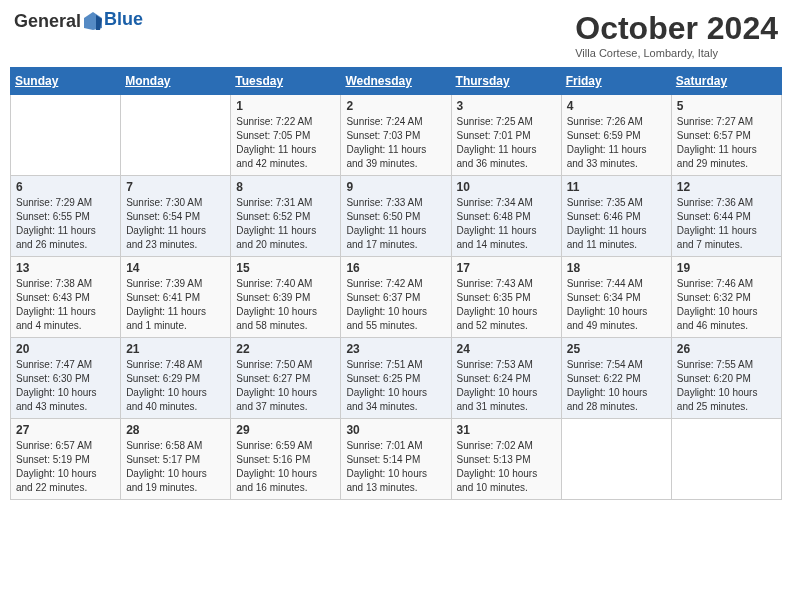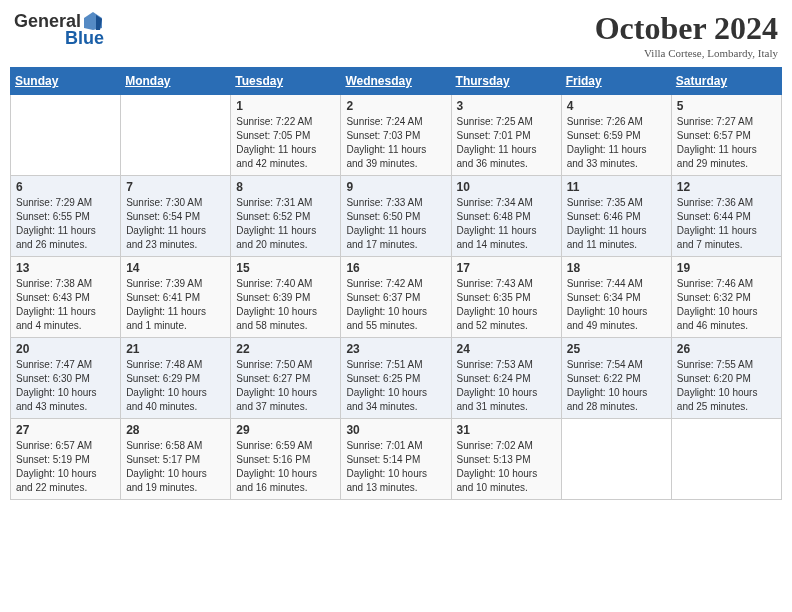--- a/index.html
+++ b/index.html
@@ -25,22 +25,21 @@
       font-size: 18px;
       font-weight: bold;
       color: #333;
     }
     .logo-text-blue {
       font-size: 18px;
       font-weight: bold;
       color: #1a5fa8;
     }
     .title-section {
-      text-align: right;
-      font-family: Liberation Serif, serif;
+      text-align: left;
     }
     .month-title {
       font-size: 32px;
       font-weight: bold;
       color: #333;
     }
     .location-title {
       font-size: 11px;
       color: #555;
     }
@@ -87,21 +86,21 @@
     }
     .empty-cell {
       background: #fff !important;
     }
   </style>
 </head>
 <body>
 
 <div class="header-section">
   <div class="logo">
-    <div style="display:flex; flex-direction:column; align-items:flex-end;">
+    <div style="display:flex; flex-direction:row; align-items:center;">
       <div style="display:flex; align-items:center;">
         <span class="logo-text-general">General</span>
         <svg width="22" height="22" viewBox="0 0 22 22" style="margin-left:1px;">
           <path d="M11 2 L20 8 L20 18 L11 20 L2 18 L2 8 Z" fill="#2a6db5" opacity="0.8"></path>
           <path d="M14 5 L20 9 L18 20 L14 20 Z" fill="#1a5090"></path>
         </svg>
       </div>
       <span class="logo-text-blue" style="margin-top:-4px; margin-left:0;">Blue</span>
     </div>
   </div>

